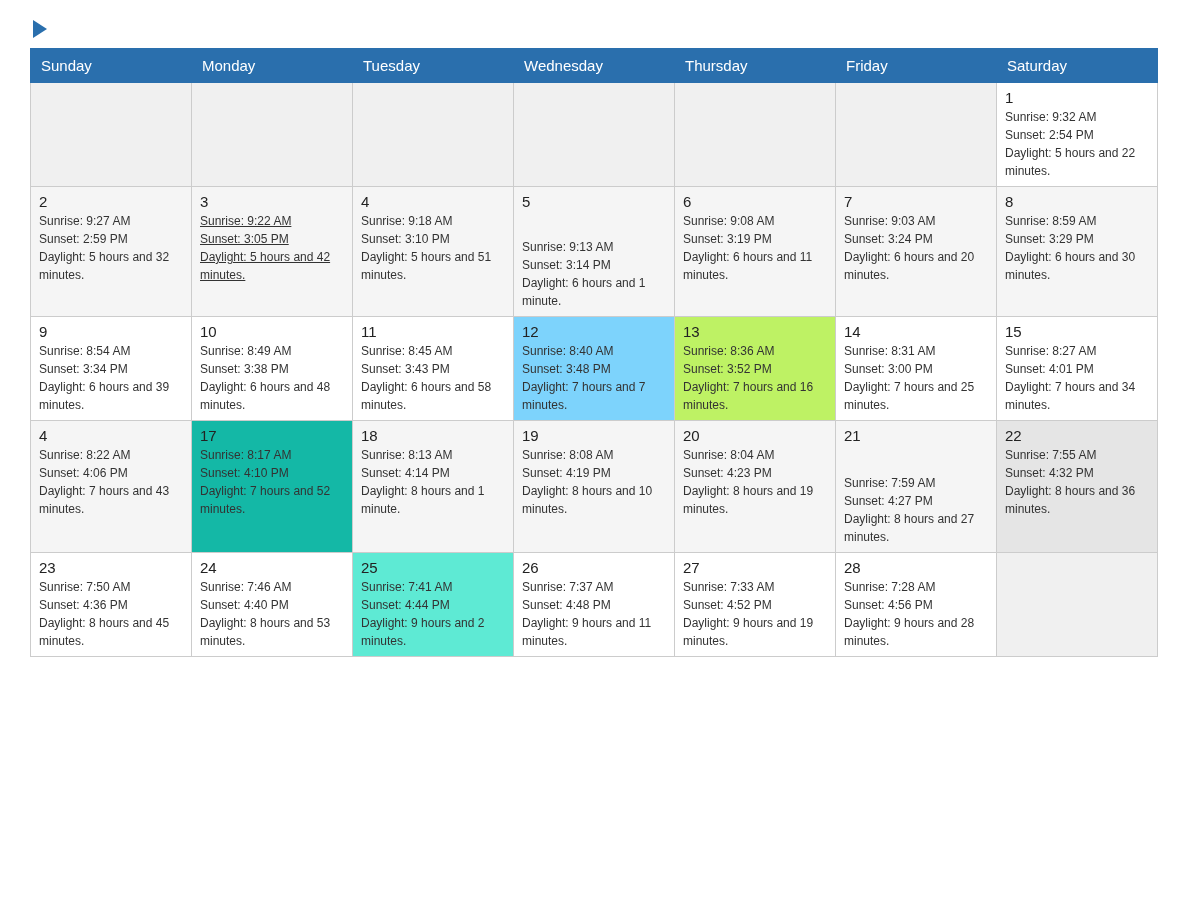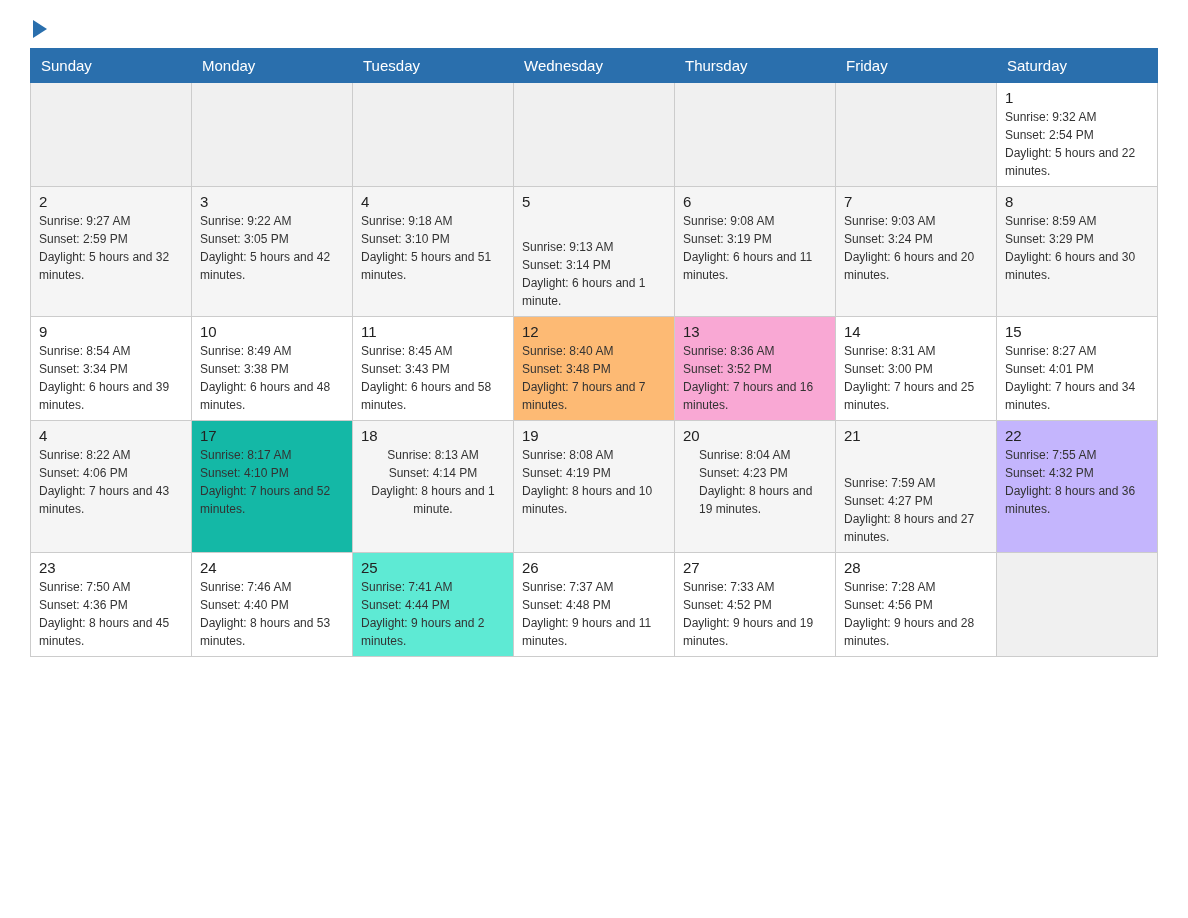--- a/index.html
+++ b/index.html
@@ -147,21 +147,21 @@
       </tr>
       <tr>
         <td style="background: rgb(245, 245, 245);">
           <span class="day-number">2</span>
           <div class="day-info" style="white-space: pre-line;">Sunrise: 9:27 AM
 Sunset: 2:59 PM
 Daylight: 5 hours and 32 minutes.</div>
         </td>
         <td style="background: rgb(245, 245, 245);">
           <span class="day-number">3</span>
-          <div class="day-info" style="white-space: pre-line;">Sunrise: 9:22 AM
+          <div class="day-info" style="white-space: pre-line; text-decoration: underline;">Sunrise: 9:22 AM
 Sunset: 3:05 PM
 Daylight: 5 hours and 42 minutes.</div>
         </td>
         <td style="background: rgb(245, 245, 245);">
           <span class="day-number">4</span>
           <div class="day-info" style="white-space: pre-line;">Sunrise: 9:18 AM
 Sunset: 3:10 PM
 Daylight: 5 hours and 51 minutes.</div>
         </td>
         <td style="background: rgb(245, 245, 245);">
@@ -201,27 +201,27 @@
           <div class="day-info" style="white-space: pre-line;">Sunrise: 8:49 AM
 Sunset: 3:38 PM
 Daylight: 6 hours and 48 minutes.</div>
         </td>
         <td style="background: rgb(255, 255, 255);">
           <span class="day-number">11</span>
           <div class="day-info" style="white-space: pre-line;">Sunrise: 8:45 AM
 Sunset: 3:43 PM
 Daylight: 6 hours and 58 minutes.</div>
         </td>
-        <td style="background: #fdba74;">
+        <td style="background: #7dd3fc;">
           <span class="day-number">12</span>
           <div class="day-info" style="white-space: pre-line;">Sunrise: 8:40 AM
 Sunset: 3:48 PM
 Daylight: 7 hours and 7 minutes.</div>
         </td>
-        <td style="background: #f9a8d4;">
+        <td style="background: #bef264;">
           <span class="day-number">13</span>
           <div class="day-info" style="white-space: pre-line;">Sunrise: 8:36 AM
 Sunset: 3:52 PM
 Daylight: 7 hours and 16 minutes.</div>
         </td>
         <td style="background: rgb(255, 255, 255);">
           <span class="day-number">14</span>
           <div class="day-info" style="white-space: pre-line;">Sunrise: 8:31 AM
 Sunset: 3:00 PM
 Daylight: 7 hours and 25 minutes.</div>
@@ -241,43 +241,43 @@
 Daylight: 7 hours and 43 minutes.</div>
         </td>
         <td style="background: #14b8a6;">
           <span class="day-number">17</span>
           <div class="day-info" style="white-space: pre-line;">Sunrise: 8:17 AM
 Sunset: 4:10 PM
 Daylight: 7 hours and 52 minutes.</div>
         </td>
         <td style="background: rgb(245, 245, 245);">
           <span class="day-number">18</span>
-          <div class="day-info" style="white-space: pre-line; text-align: center;">Sunrise: 8:13 AM
+          <div class="day-info" style="white-space: pre-line;">Sunrise: 8:13 AM
 Sunset: 4:14 PM
 Daylight: 8 hours and 1 minute.</div>
         </td>
         <td style="background: rgb(245, 245, 245);">
           <span class="day-number">19</span>
           <div class="day-info" style="white-space: pre-line;">Sunrise: 8:08 AM
 Sunset: 4:19 PM
 Daylight: 8 hours and 10 minutes.</div>
         </td>
         <td style="background: rgb(245, 245, 245);">
           <span class="day-number">20</span>
-          <div class="day-info" style="white-space: pre-line; margin-left: 16px;">Sunrise: 8:04 AM
+          <div class="day-info" style="white-space: pre-line;">Sunrise: 8:04 AM
 Sunset: 4:23 PM
 Daylight: 8 hours and 19 minutes.</div>
         </td>
         <td style="background: rgb(245, 245, 245);">
           <span class="day-number">21</span>
           <div class="day-info" style="white-space: pre-line; margin-top: 30px;">Sunrise: 7:59 AM
 Sunset: 4:27 PM
 Daylight: 8 hours and 27 minutes.</div>
         </td>
-        <td style="background: #c4b5fd; margin-top: 16px;">
+        <td style="background: #e5e5e5; margin-top: 16px;">
           <span class="day-number">22</span>
           <div class="day-info" style="white-space: pre-line;">Sunrise: 7:55 AM
 Sunset: 4:32 PM
 Daylight: 8 hours and 36 minutes.</div>
         </td>
       </tr>
       <tr>
         <td style="background: rgb(255, 255, 255);">
           <span class="day-number">23</span>
           <div class="day-info" style="white-space: pre-line;">Sunrise: 7:50 AM

